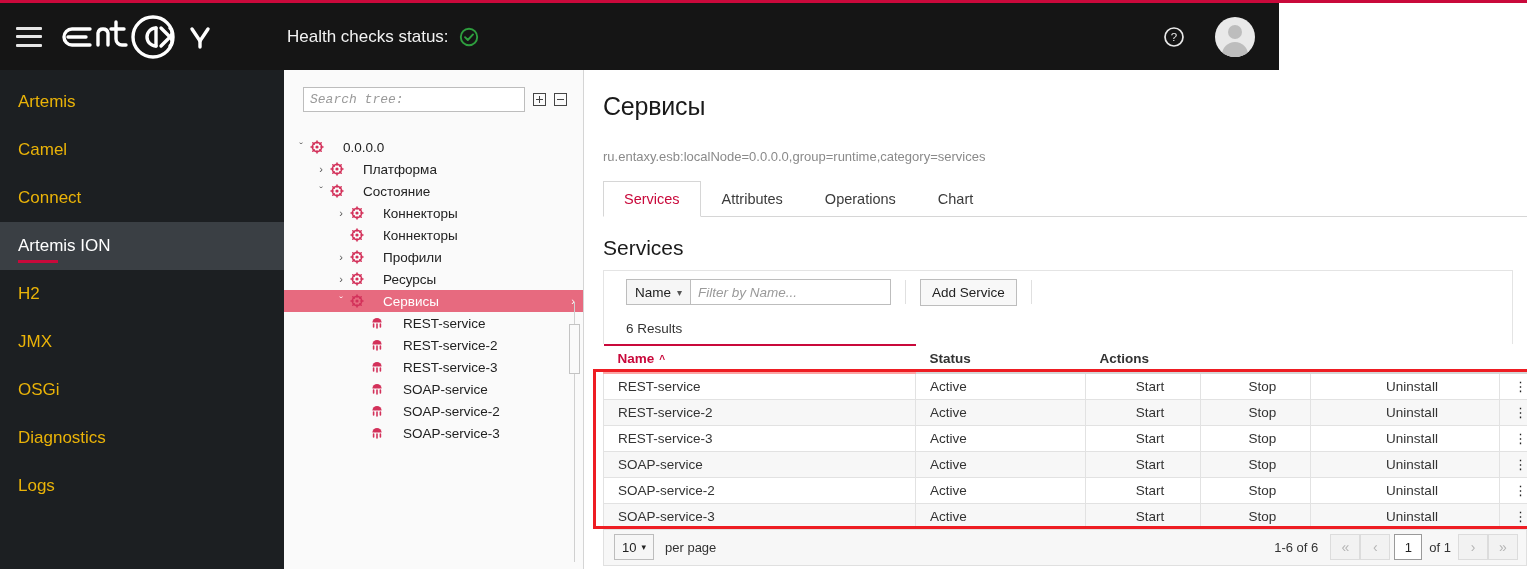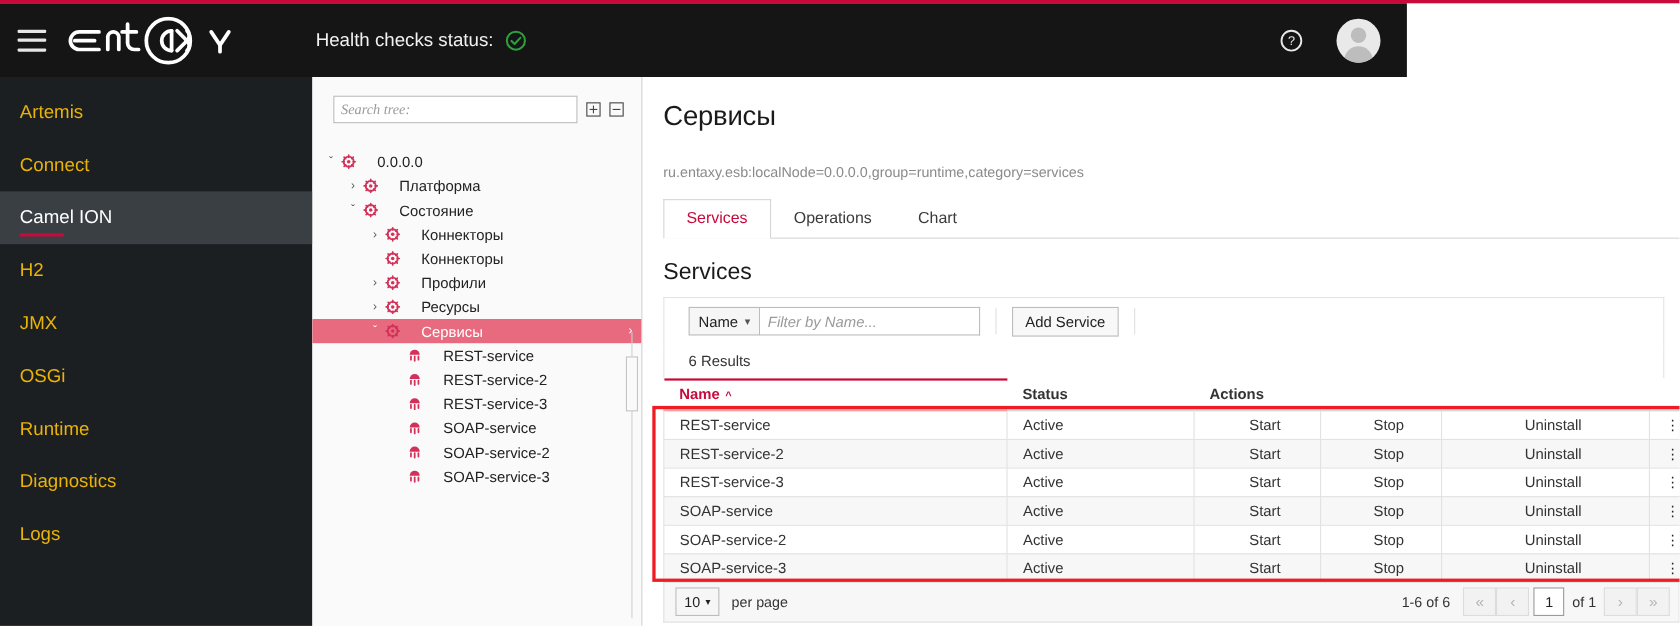--- a/index.html
+++ b/index.html
@@ -78,21 +78,21 @@
   .tree-panel {
     position: absolute; top: 70px; left: 284px; width: 300px; height: 499px;
     background: #fafafa; border-right: 1px solid #d5d5d5;
   }
   .tree-search-row {
     display: flex; align-items: center; padding: 17px 12px 0 19px; gap: 8px;
   }
   .tree-search {
     width: 222px; height: 25px; border: 1px solid #bdbdbd; background: #fff;
     font-size: 13px; font-style: italic; color: #9a9a9a;
-    padding: 0 6px; font-family: Liberation Serif, serif;
+    padding: 0 6px; font-family: Liberation Mono, monospace;
   }
   .tree-search::placeholder { color: #9a9a9a; font-style: italic; }
   .boxicon {
     width: 13px; height: 13px; border: 1px solid #444; position: relative;
     cursor: pointer; display: inline-block;
   }
   .boxicon::before {
     content: ""; position: absolute; left: 2px; top: 5px;
     width: 7px; height: 1px; background: #444;
   }
@@ -290,36 +290,36 @@
           <div class="body"></div>
       </div>
     </div>
   </div>
 
   <div class="sidebar">
     <div class="side-item">
         <span>Artemis</span>
       </div>
     <div class="side-item">
+        <span>Camel</span>
+      </div>
+    <div class="side-item">
         <span>Connect</span>
       </div>
     <div class="side-item active">
-        <span>Camel ION</span>
+        <span>Artemis ION</span>
       </div>
     <div class="side-item">
         <span>H2</span>
       </div>
     <div class="side-item">
         <span>JMX</span>
       </div>
     <div class="side-item">
         <span>OSGi</span>
-      </div>
-    <div class="side-item">
-        <span>Runtime</span>
       </div>
     <div class="side-item">
         <span>Diagnostics</span>
       </div>
     <div class="side-item">
         <span>Logs</span>
       </div>
   </div>
 
   <div class="tree-panel">
@@ -487,20 +487,21 @@
     </div>
   </div>
 
   <div class="main">
 
     <div class="page-title">Сервисы</div>
     <div class="mbean-path">ru.entaxy.esb:localNode=0.0.0.0,group=runtime,category=services</div>
 
     <div class="tabs">
       <div class="tab active">Services</div>
+      <div class="tab">Attributes</div>
       <div class="tab">Operations</div>
       <div class="tab">Chart</div>
     </div>
 
     <div class="section-title">Services</div>
 
     <div class="toolbar">
       <div class="filter-group">
         <div class="filter-select">
           <span>Name</span>

